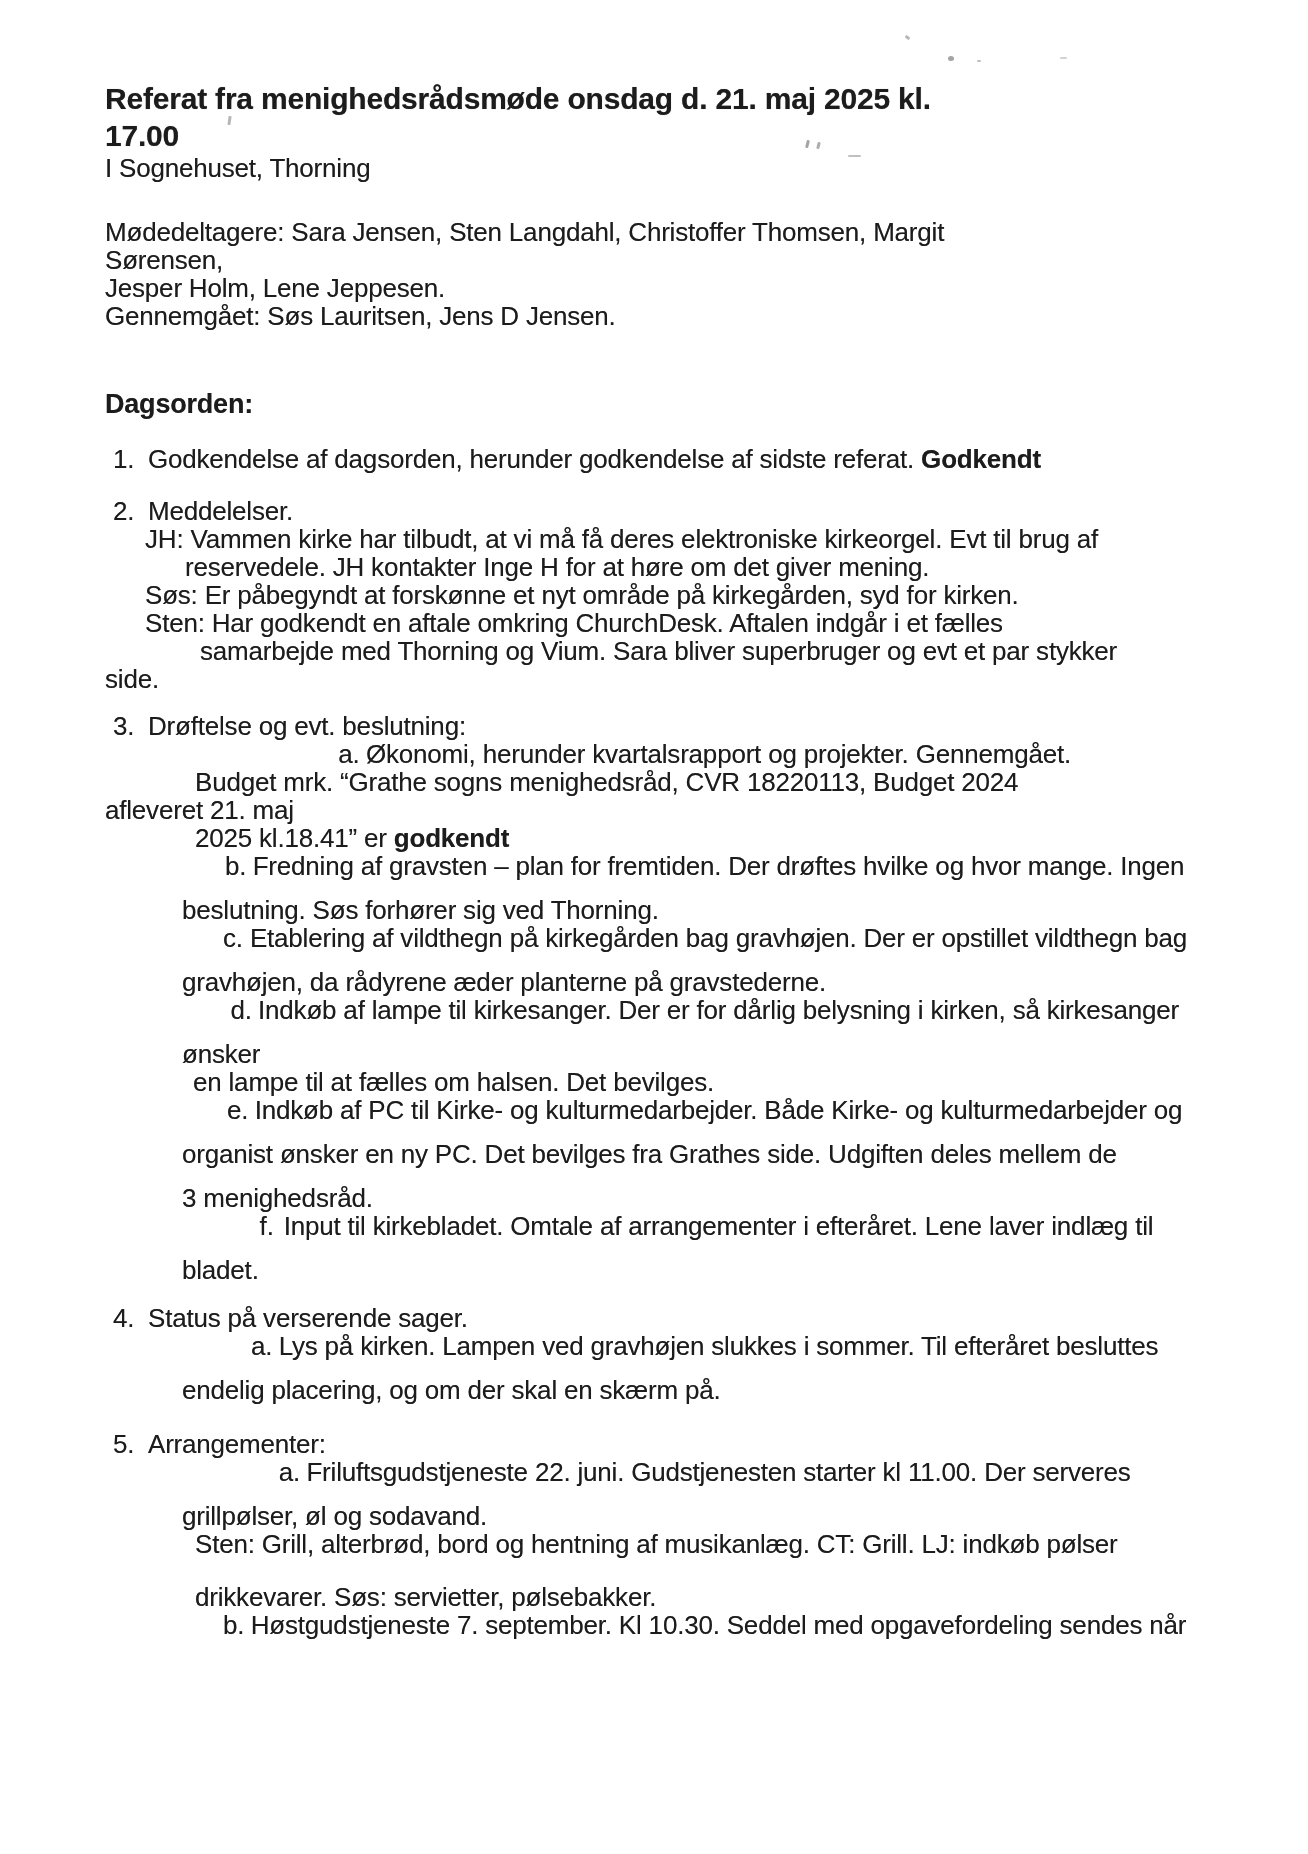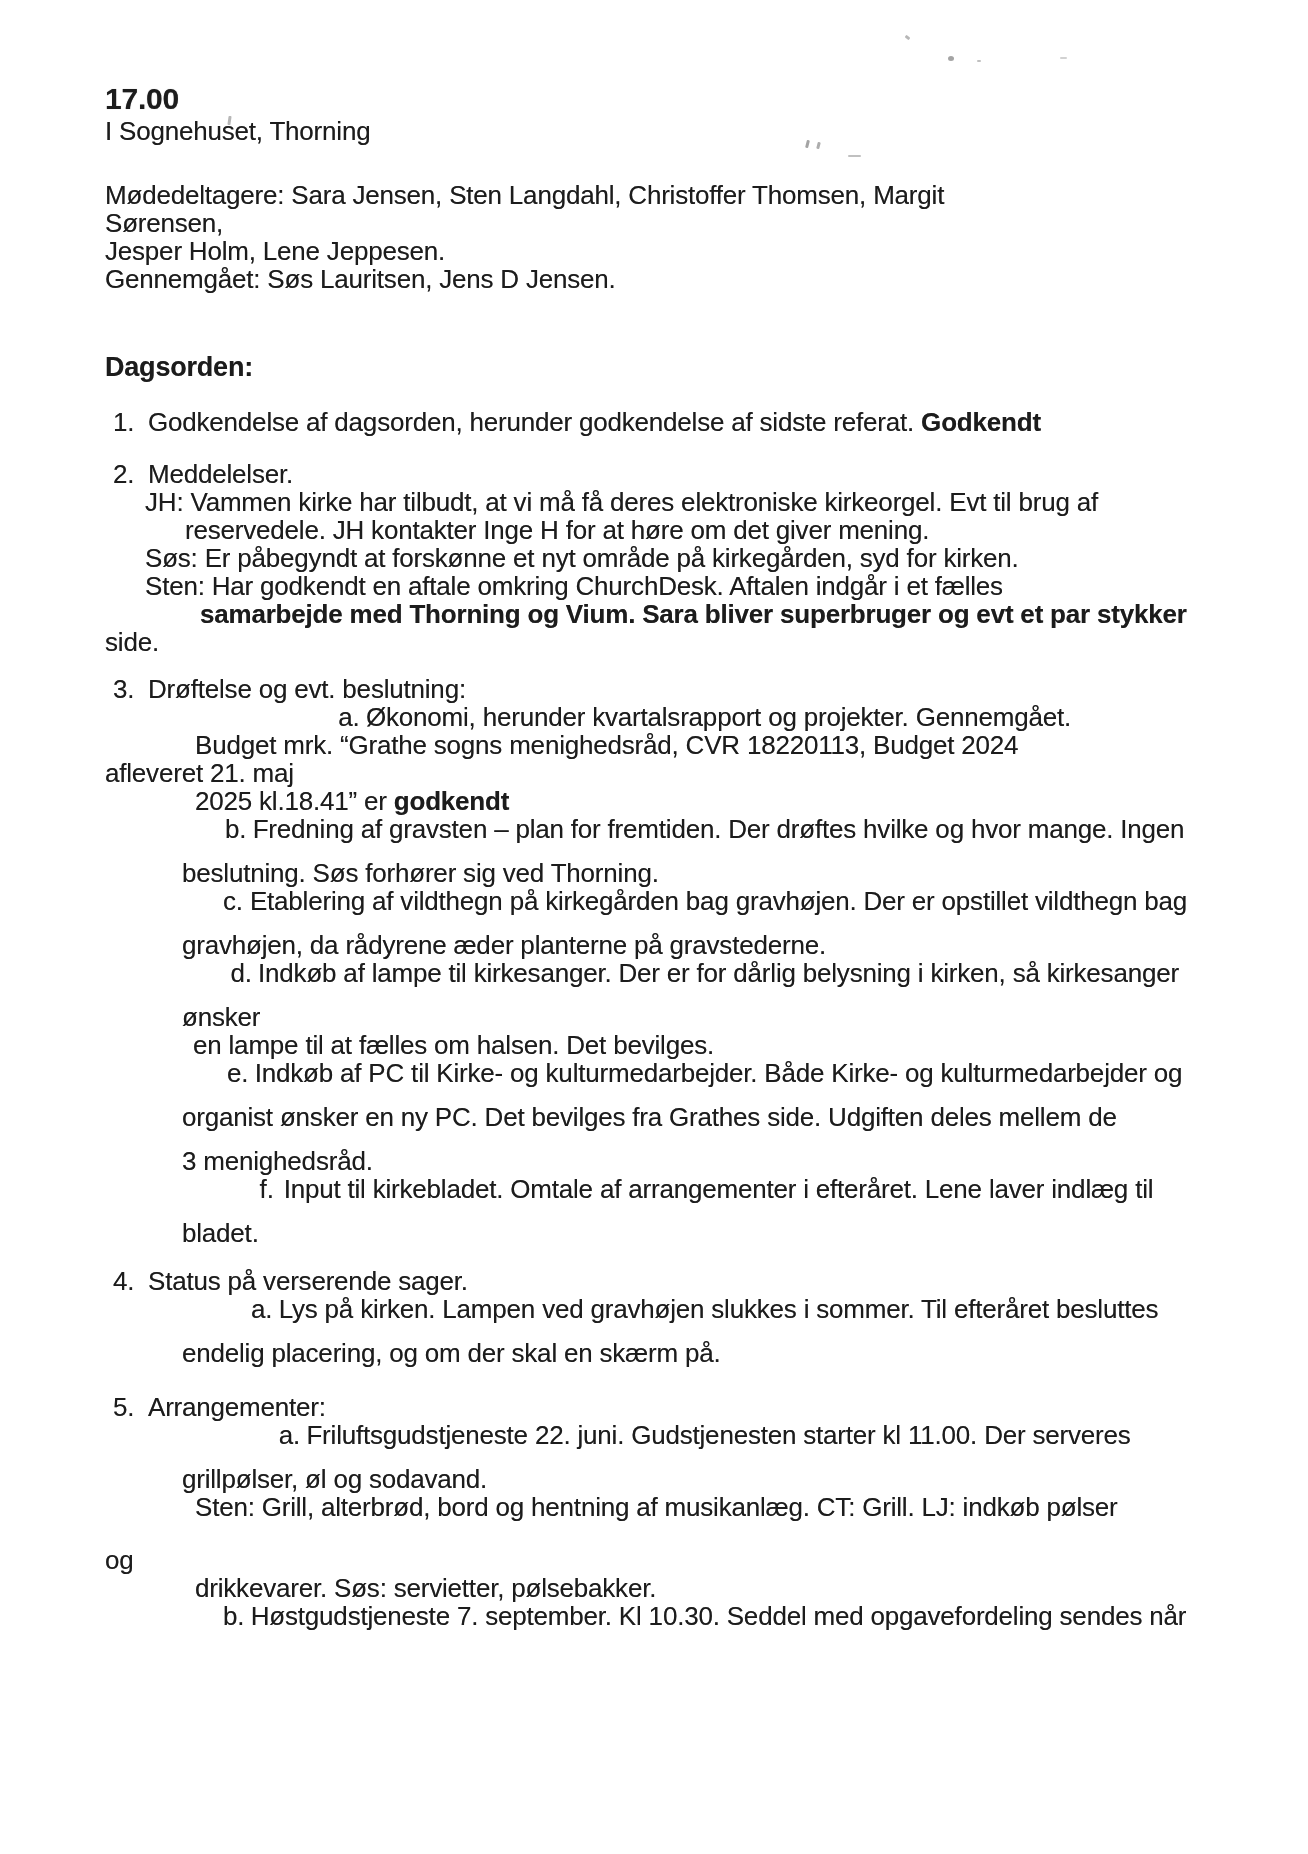--- a/index.html
+++ b/index.html
@@ -28,21 +28,21 @@
   .bold { font-weight:700; }
   .heading { font-weight:700; font-size:27px; }
   
   .num-line { padding-left:8px; }
   .num { display:inline-block; width:35px; }
   .let-line { padding-left:43px;text-align:center; }
   .let { display:inline-block; width:34px; }
   .ind-a   { padding-left:77px;margin-top:16px; }  
   .ind-jh  { padding-left:40px; }  
   .ind-res { padding-left:80px; }  
-  .ind-sam { padding-left:95px;font-weight:bold; }  
+  .ind-sam { padding-left:95px; }  
   .ind-q   { padding-left:90px; }  
   .ind-lamp{ padding-left:88px; }  
   
   .sp36 { height:36px; } .sp60 { height:60px; } .sp27 { height:27px; }
   .sp24 { height:24px; } .sp19 { height:19px; } .sp20 { height:20px; }
   .sp26 { height:26px; } .sp25 { height:25px; }
   
   .speck { position:absolute; background:#4a4a4a; border-radius:1px; }
 </style>
 </head>
@@ -54,20 +54,21 @@
   <div class="speck" style="left:948px;top:56px;width:6px;height:5px;border-radius:50%;opacity:.5;"></div>
   <div class="speck" style="left:977px;top:60px;width:4px;height:2px;opacity:.35;"></div>
   <div class="speck" style="left:1060px;top:57px;width:7px;height:2px;opacity:.25;"></div>
   <div class="speck" style="left:806px;top:140px;width:3px;height:8px;transform:rotate(14deg);opacity:.5;"></div>
   <div class="speck" style="left:817px;top:142px;width:3px;height:7px;transform:rotate(14deg);opacity:.45;"></div>
   <div class="speck" style="left:848px;top:155px;width:13px;height:2px;opacity:.35;"></div>
   <div class="speck" style="left:228px;top:116px;width:3px;height:9px;transform:rotate(8deg);opacity:.4;"></div>
 
   <div class="content">
 
+    <div class="title-line">Referat fra menighedsrådsmøde onsdag d. 21. maj 2025 kl.</div>
     <div class="title-line">17.00</div>
     <div class="line">I Sognehuset, Thorning</div>
 
     <div class="sp36"></div>
 
     <div class="line">Mødedeltagere: Sara Jensen, Sten Langdahl, Christoffer Thomsen, Margit</div>
     <div class="line">Sørensen,</div>
     <div class="line">Jesper Holm, Lene Jeppesen.</div>
     <div class="line">Gennemgået: Søs Lauritsen, Jens D Jensen.</div>
 
@@ -117,18 +118,17 @@
 
     <div class="sp26"></div>
 
     <div class="line num-line"><span class="num">5.</span><span>Arrangementer:</span></div>
     <div class="line let-line"><span class="let">a.</span><span>Friluftsgudstjeneste 22. juni. Gudstjenesten starter kl 11.00. Der serveres</span></div>
     <div class="line ind-a">grillpølser, øl og sodavand.</div>
     <div class="line ind-q">Sten: Grill, alterbrød, bord og hentning af musikanlæg. CT: Grill. LJ: indkøb pølser</div>
 
     <div class="sp25"></div>
 
-    <div class="line">og</div>
     <div class="line ind-q">drikkevarer. Søs: servietter, pølsebakker.</div>
     <div class="line let-line"><span class="let">b.</span><span>Høstgudstjeneste 7. september. Kl 10.30. Seddel med opgavefordeling sendes når</span></div>
 
   </div>
 </div>
 
 </body></html>

